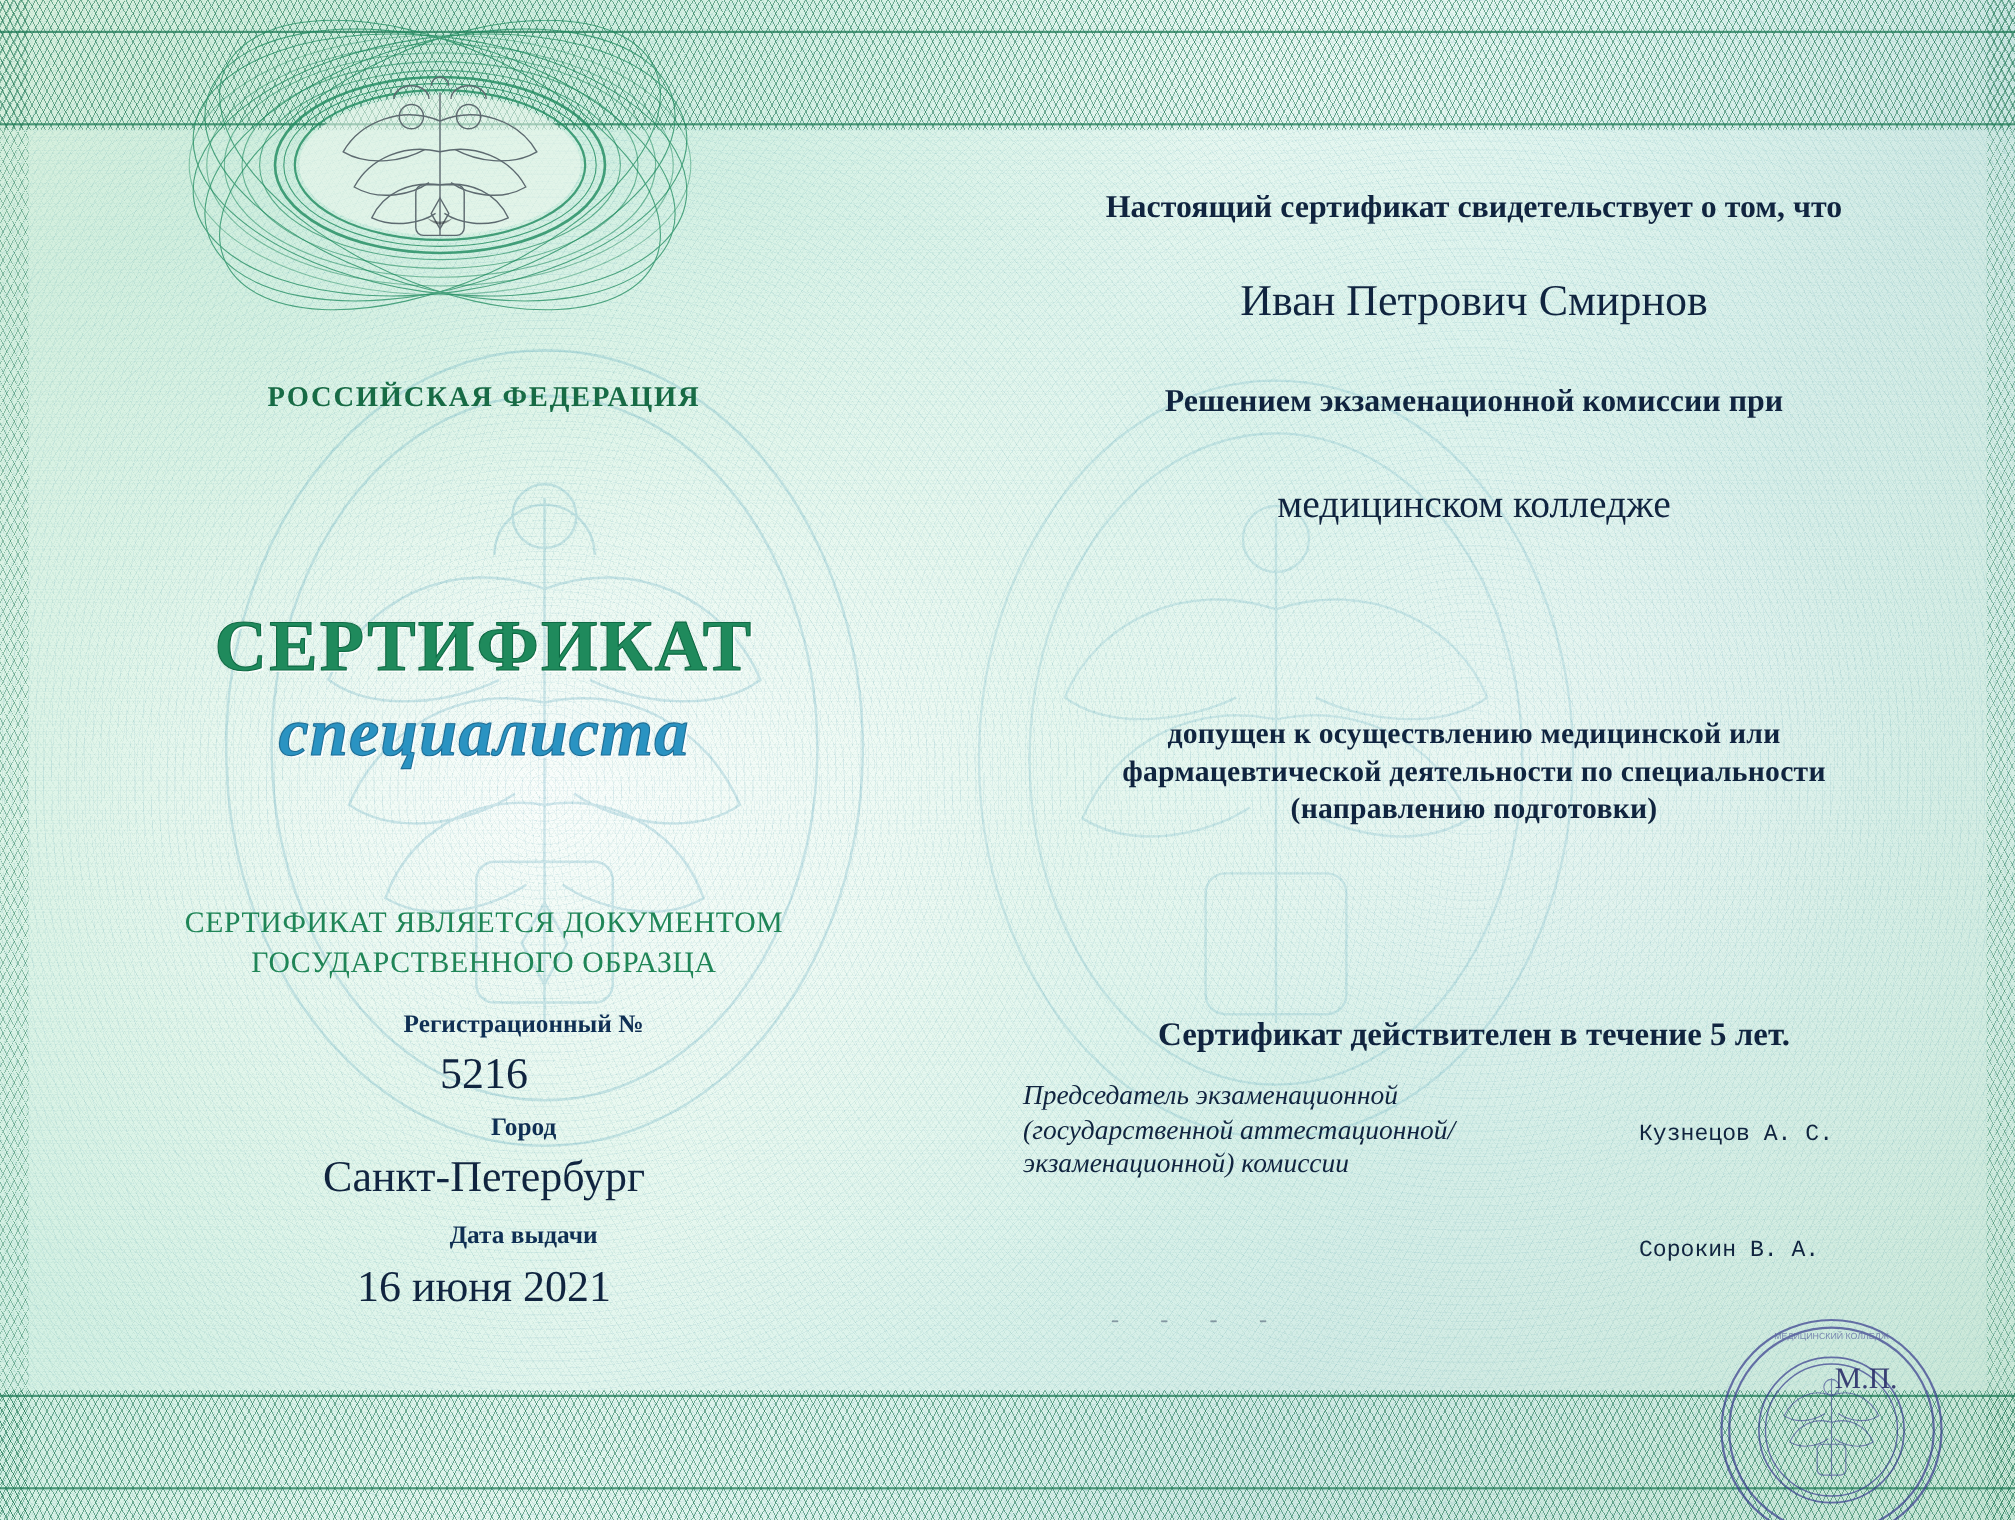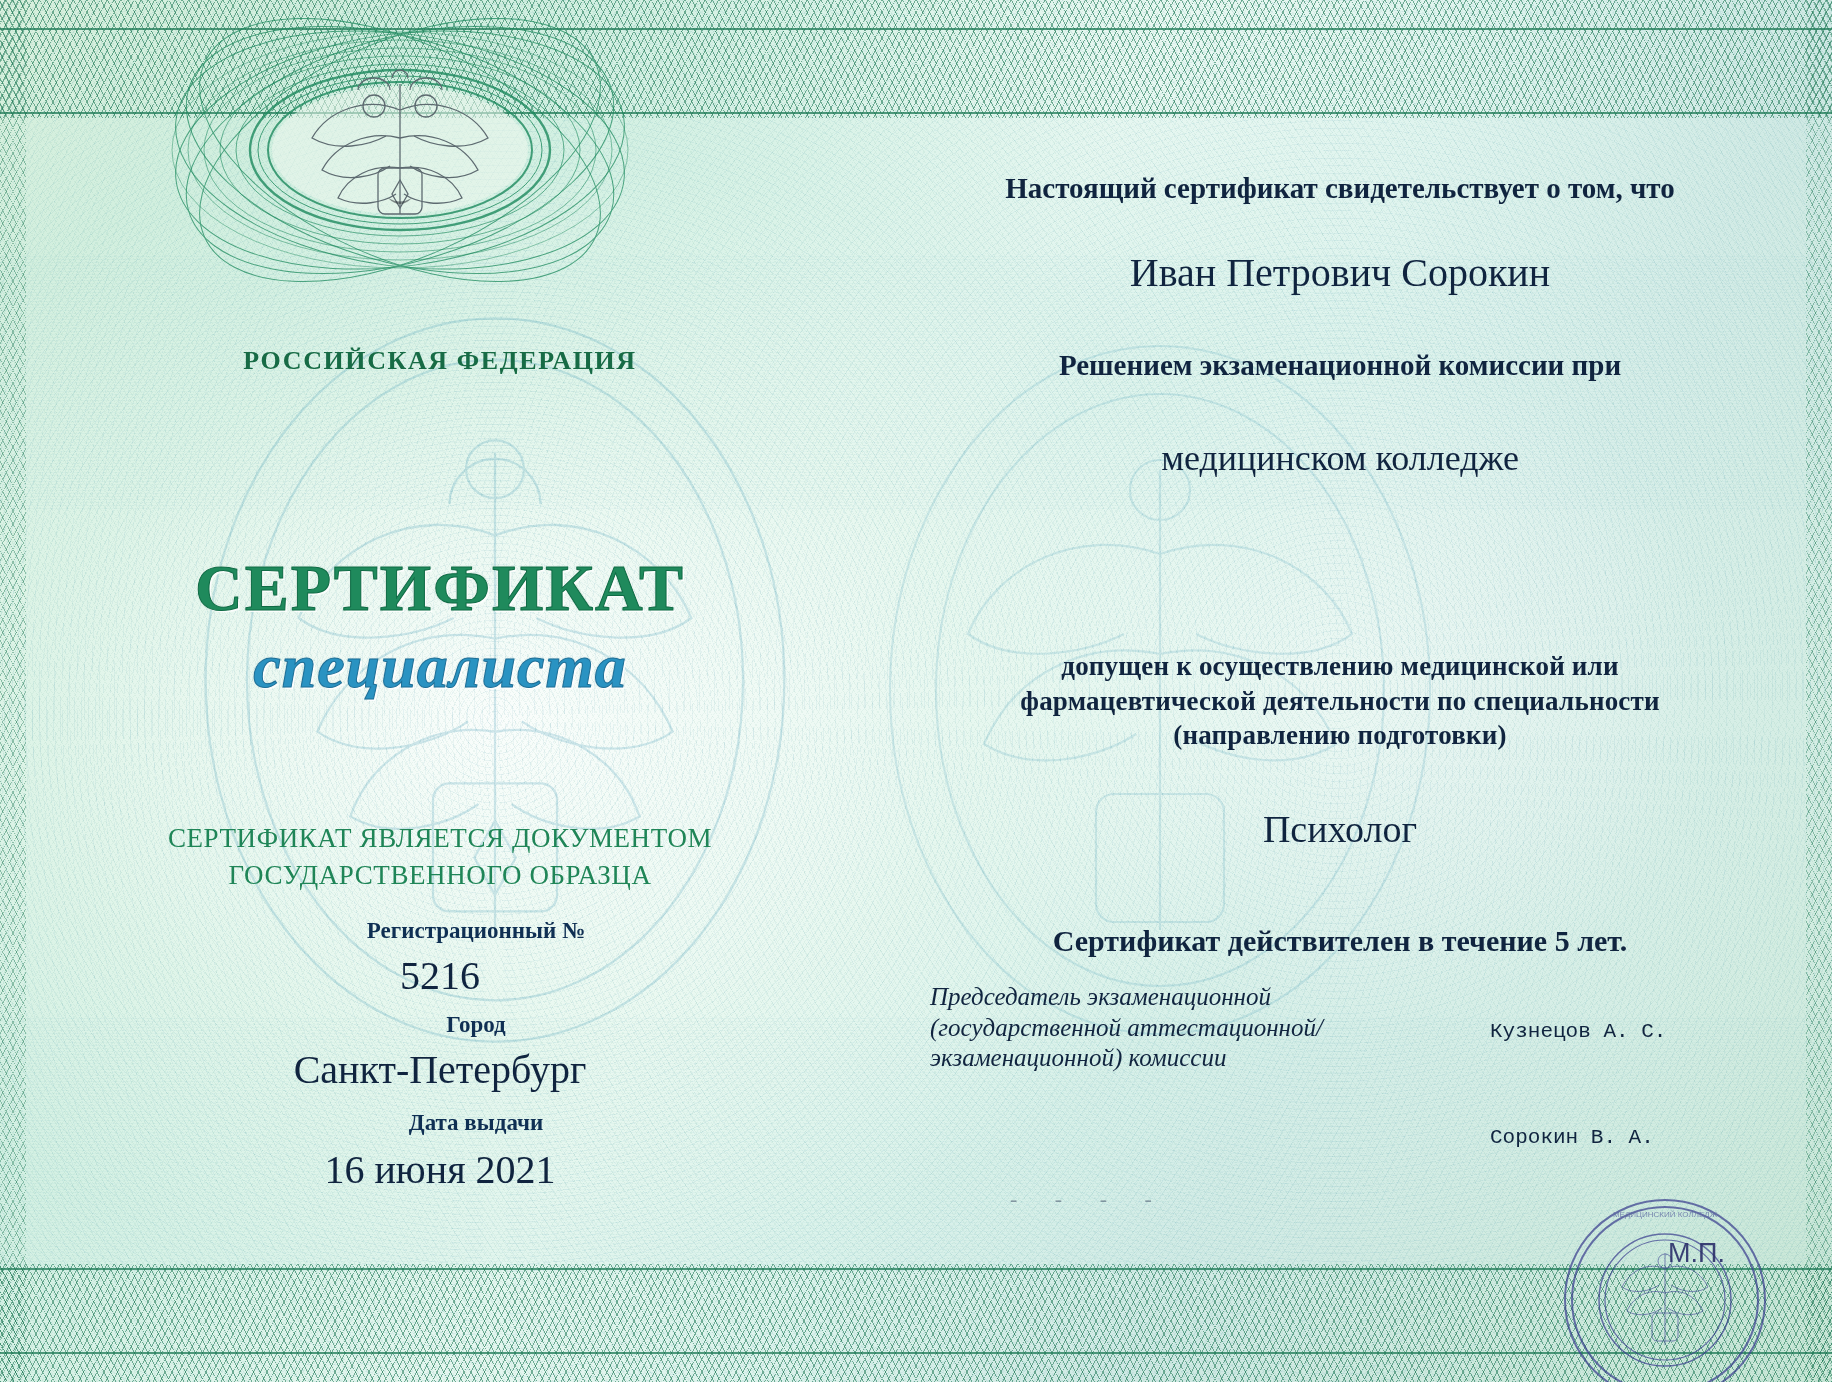--- a/index.html
+++ b/index.html
@@ -251,21 +251,21 @@
     top: 1195px;
     width: 210px;
     height: 210px;
     opacity: .72;
     pointer-events: none;
   }
   .mp-label {
     position: absolute;
     left: 1668px;
     top: 1238px;
-    font-family: Liberation Sans, sans-serif;
+    font-family: Liberation Serif, serif;
     font-size: 27px;
     color: #2b2f6a;
     opacity: .9;
     text-align: center;
   }
 </style>
 </head>
 <body>
 
 <div class="certificate">
@@ -390,35 +390,34 @@
     <div class="field-value city-value">Санкт-Петербург</div>
 
     <div class="field-label date-label">Дата выдачи</div>
     <div class="field-value date-value">16 июня 2021</div>
   </div>
 
   <div class="right-col">
 
     <div class="r-center intro">Настоящий сертификат свидетельствует о том, что</div>
 
-    <div class="r-center fio">Иван Петрович Сорокин</div>
+    <div class="r-center fio">Иван Петрович Смирнов</div>
 
     <div class="r-center by-decision">Решением экзаменационной комиссии при</div>
 
     <div class="r-center org">
       <div>медицинском колледже</div>
     </div>
 
     <div class="r-center admitted">
       <div>допущен к осуществлению медицинской или</div>
       <div>фармацевтической деятельности по специальности</div>
       <div>(направлению подготовки)</div>
     </div>
 
-    <div class="r-center specialty">Психолог</div>
 
     <div class="r-center valid">Сертификат действителен в течение 5 лет.</div>
 
     <div class="sig-block sig1-role sig-role">
       <div>Председатель экзаменационной</div>
       <div>(государственной  аттестационной/</div>
       <div>экзаменационной) комиссии</div>
     </div>
     <div class="sig-block sig1-name sig-name">Кузнецов А. С.</div>
 

